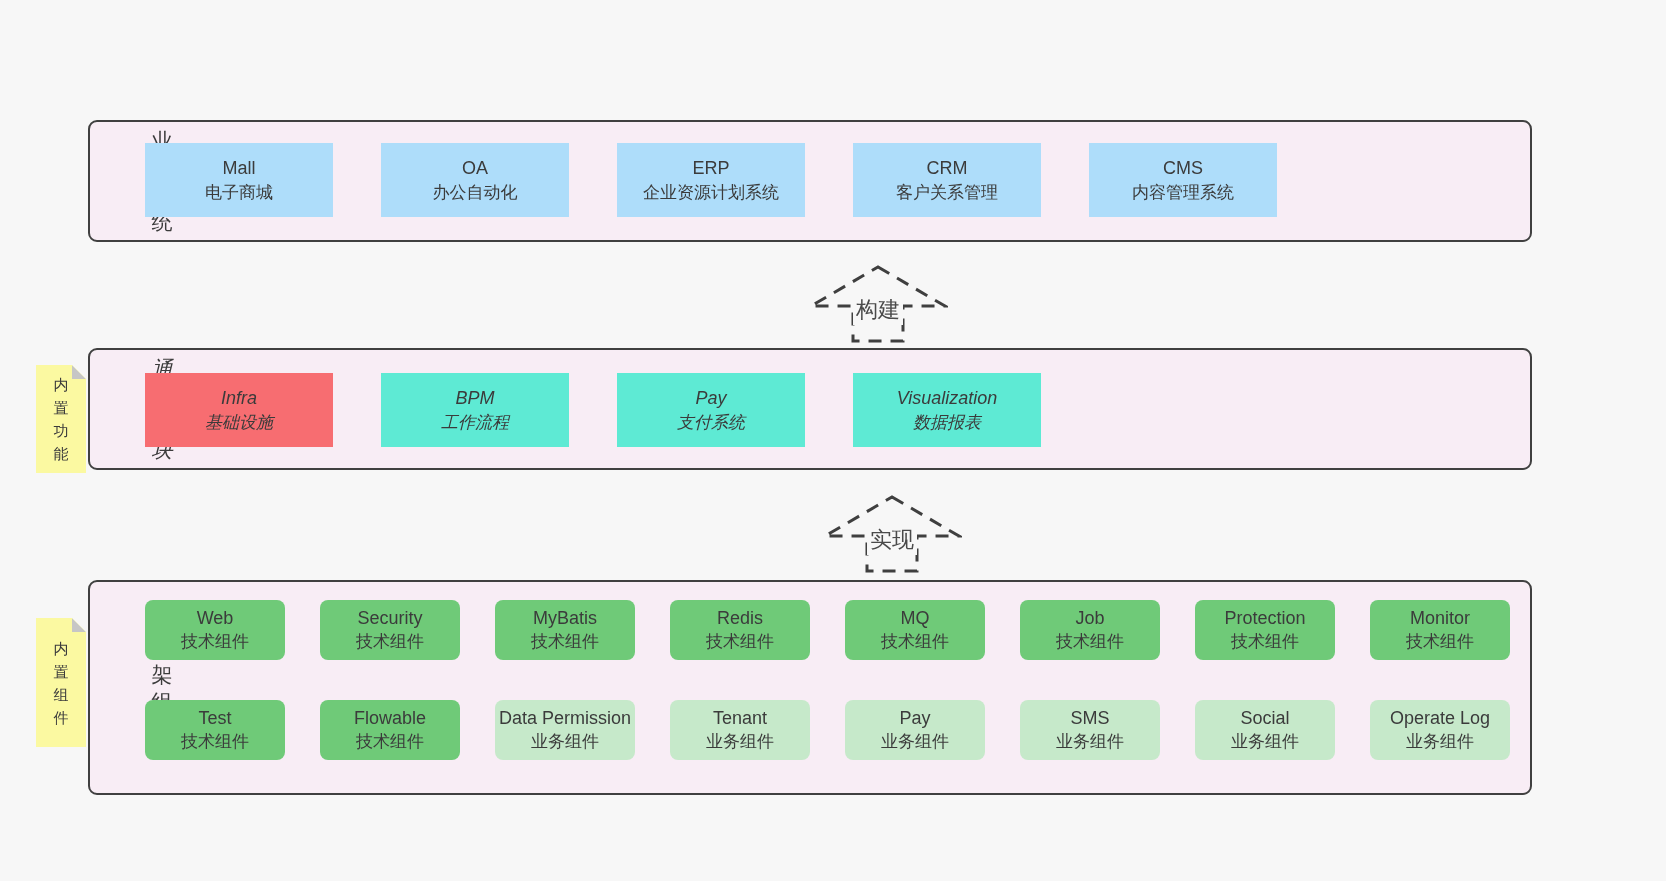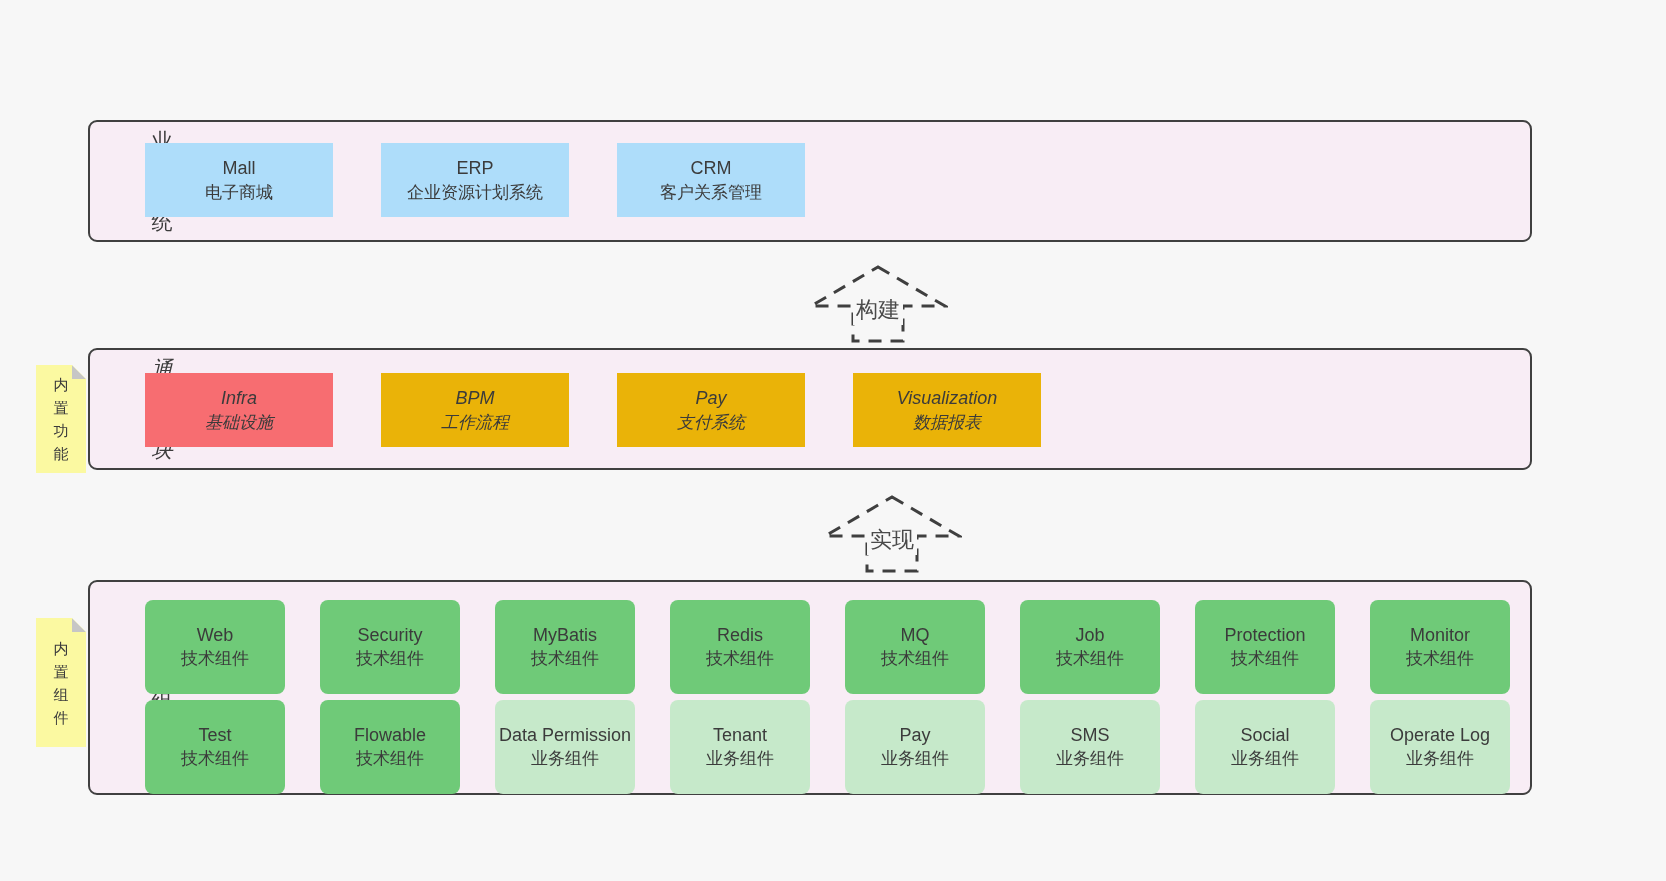--- a/index.html
+++ b/index.html
@@ -68,36 +68,36 @@
     height: 74px;
     border-radius: 0;
     display: flex;
     flex-direction: column;
     align-items: center;
     justify-content: center;
     text-align: center;
   }
   .gbox {
     width: 140px;
-    height: 94px;
+    height: 60px;
     border-radius: 8px;
     display: flex;
     flex-direction: column;
     align-items: center;
     justify-content: center;
     text-align: center;
   }
   .box-name { font-size: 18px; line-height: 25px; }
   .box-sub  { font-size: 17px; line-height: 24px; }
   .gbox .box-name { font-size: 18px; line-height: 24px; }
   .gbox .box-sub  { font-size: 17px; line-height: 24px; }
 
   .blue  { background: #aeddfa; }
   .red   { background: #f76d71; }
-  .pink  { background: #eab308; }
+  .pink  { background: #5eead4; }
   .gdark { background: #6fca78; }
   .glite { background: #c6e9ca; }
 
   
   .note {
     position: absolute;
     left: 36px;
     width: 50px;
     background: #fbf9a1;
     clip-path: polygon(0 0, calc(100% - 14px) 0, 100% 14px, 100% 100%, 0 100%);
@@ -155,26 +155,34 @@
 <div class="stage">
 
   <div class="panel" id="panel-business">
     <div class="vlabel">业务系统</div>
     <div class="brow">
       <div class="box blue">
         <div class="box-name">Mall</div>
         <div class="box-sub">电子商城</div>
       </div>
       <div class="box blue">
+        <div class="box-name">OA</div>
+        <div class="box-sub">办公自动化</div>
+      </div>
+      <div class="box blue">
         <div class="box-name">ERP</div>
         <div class="box-sub">企业资源计划系统</div>
       </div>
       <div class="box blue">
         <div class="box-name">CRM</div>
         <div class="box-sub">客户关系管理</div>
+      </div>
+      <div class="box blue">
+        <div class="box-name">CMS</div>
+        <div class="box-sub">内容管理系统</div>
       </div>
     </div>
   </div>
 
   <div class="arrow" id="arrow-build">
     <svg viewBox="0 0 140 80">
       <polygon points="70,3 137,42 95,42 95,77 45,77 45,42 3,42"></polygon>
     </svg>
     <div class="arrow-label">构建</div>
   </div>

